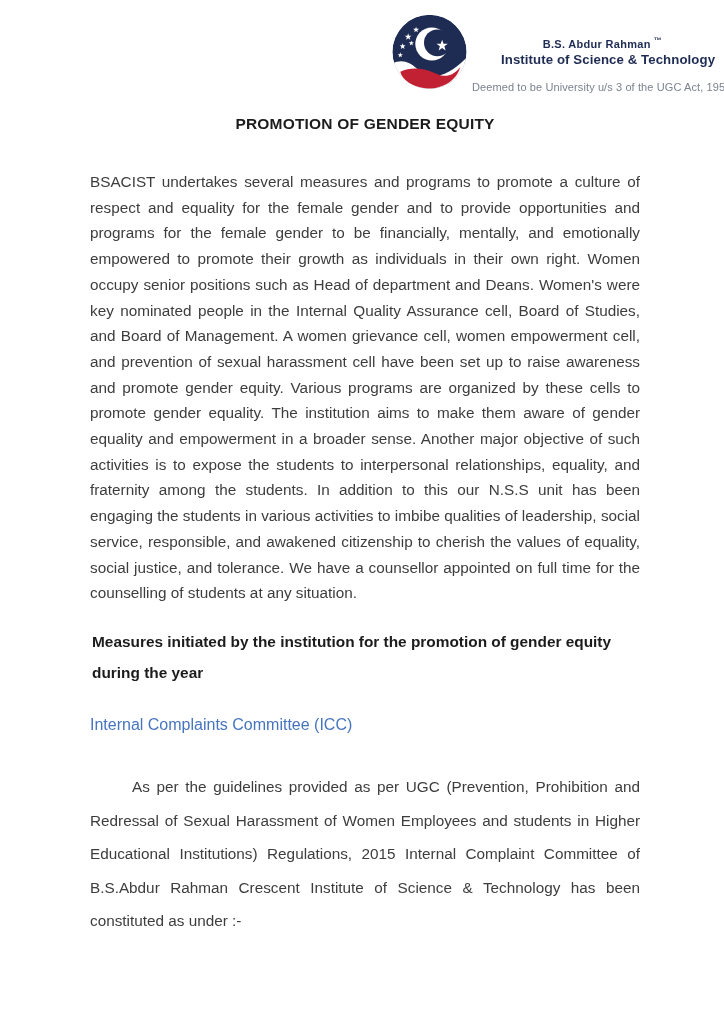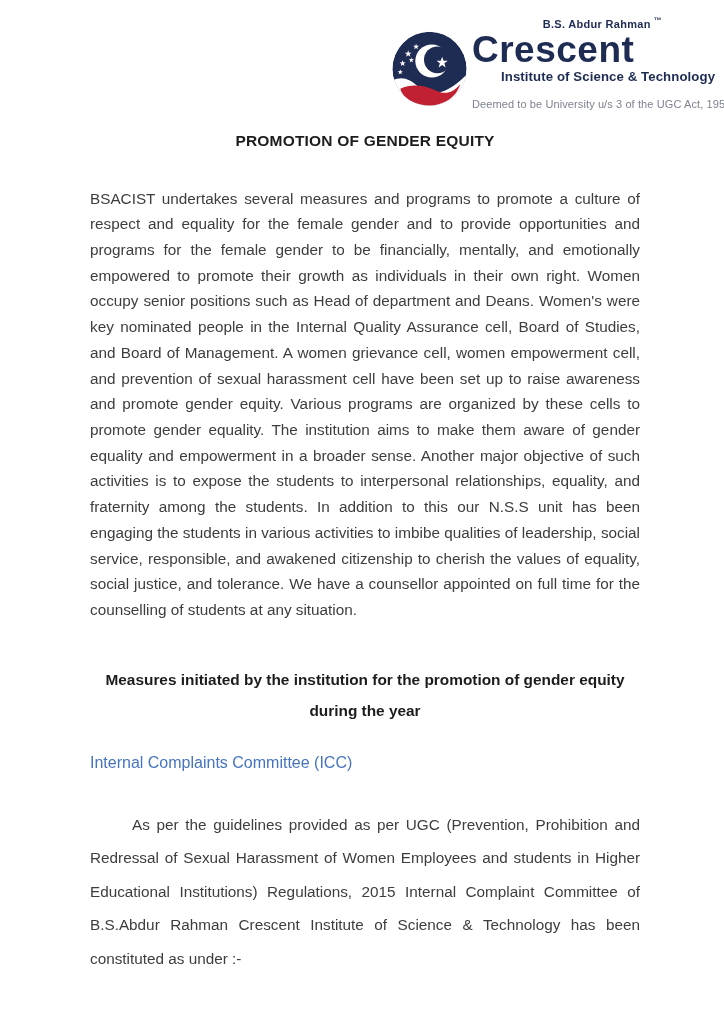--- a/index.html
+++ b/index.html
@@ -57,23 +57,22 @@
     letter-spacing:.2px;
   }
   .body-par{
     margin-top:36px;
     font-size:15.3px;
     line-height:25.7px;
     text-align:justify;
     color:var(--body-text);
   }
   .measures-heading{
-    margin-top:41px;
+    margin-top:20px;
     padding:0 2px;
-    text-align:center;
     font-size:15.4px;font-weight:bold;
     line-height:31px;
     color:var(--heading-text);
   }
   .icc-heading{
     margin-top:28px;
     font-size:16px;font-weight:400;
     color:var(--link-blue);
   }
   .body-par.wide{
@@ -113,21 +112,20 @@
         <use href="#star5" transform="translate(33,20) scale(0.8)" fill="#ffffff"></use>
         <use href="#star5" transform="translate(16,41) scale(0.8)" fill="#ffffff"></use>
         <use href="#star5" transform="translate(27,37) scale(0.7)" fill="#ffffff"></use>
         <use href="#star5" transform="translate(13,52) scale(0.7)" fill="#ffffff"></use>
       </svg>
 
       <div class="logo-text">
         <div class="owner-line">
           <span>B.S. Abdur Rahman</span><span class="tm">™</span>
         </div>
-        <div class="brand">Crescent</div>
         <div class="subtitle">Institute of Science &amp; Technology</div>
         <div class="tagline">Deemed to be University u/s 3 of the UGC Act, 1956</div>
       </div>
 
     </div>
   </header>
 
   <main class="content">
     <h1 class="doc-title">PROMOTION OF GENDER EQUITY</h1>
 

